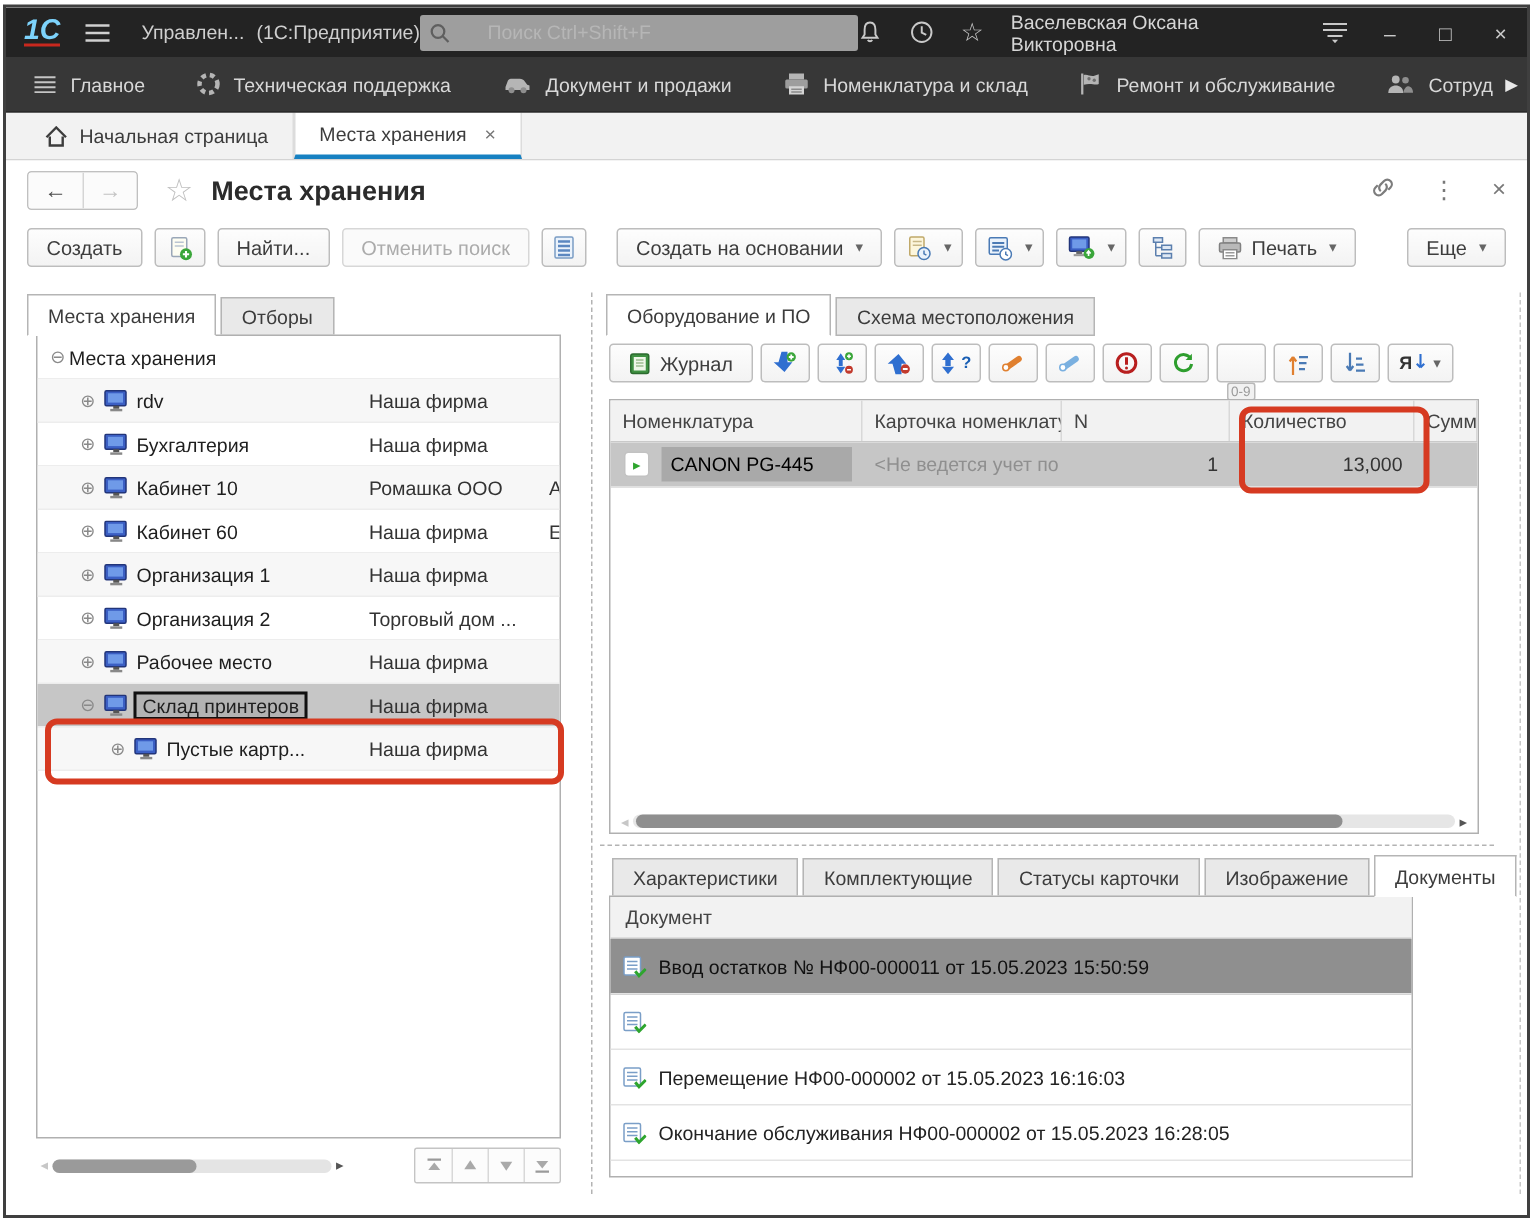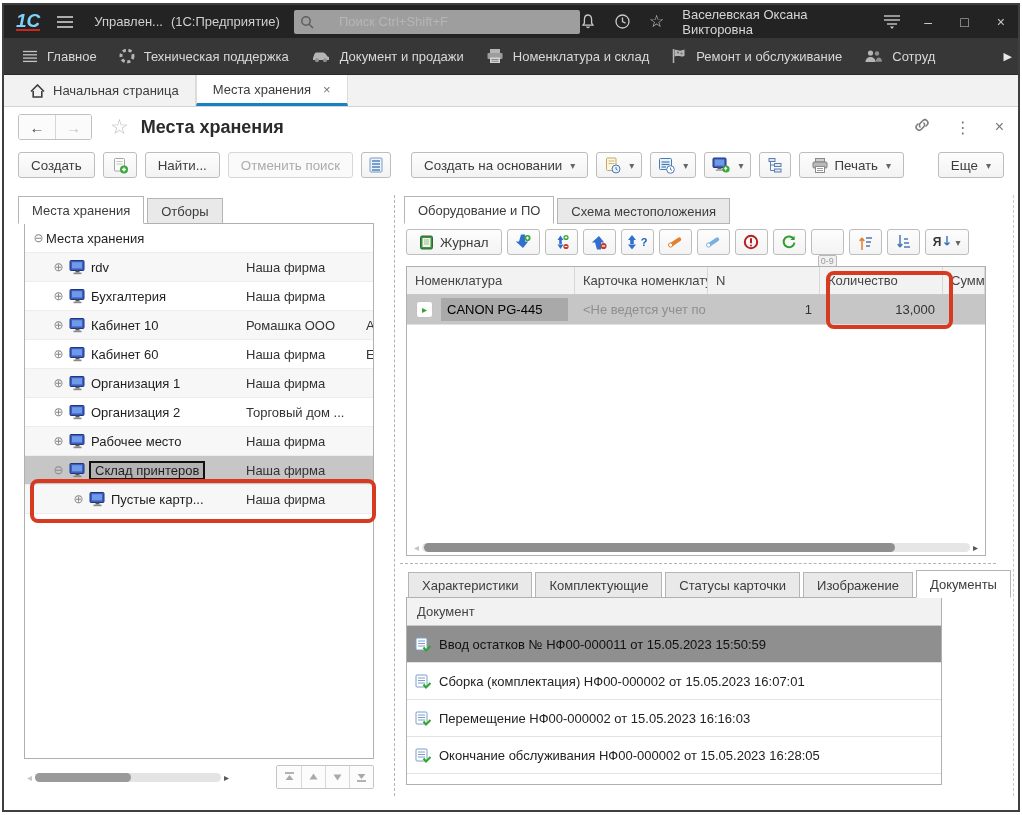--- a/index.html
+++ b/index.html
@@ -5,30 +5,30 @@
   * { margin:0; padding:0; box-sizing:border-box; }
   body { font-family:"Liberation Sans", sans-serif; background:#fff; }
   .screen { position:relative; width:1022px; height:815px; background:#fff; overflow:hidden; font-size:13px; color:#333; }
   .window { position:absolute; left:2px; top:3px; width:1018px; height:809px; border:2px solid #3f3f3f; background:#fff; overflow:hidden; }
 
   
   .titlebar { height:33px; background:#232323; display:flex; align-items:center; padding:0 8px 0 12px; }
   .logo { color:#7dd3fc; font-weight:bold; font-style:italic; font-size:19px; border-bottom:2px solid #c8281e; line-height:17px; margin-right:16px; }
   .tb-burger { margin-right:20px; display:flex; }
   .tb-title { color:#cfcfcf; margin-right:8px; }
-  .tb-title2 { color:#cfcfcf; margin-right:14px; }
+  .tb-title2 { color:#cfcfcf; }
   .searchbox { width:300px; height:24px; background:#9e9e9e; border-radius:2px; display:flex; align-items:center; padding:0 6px; gap:6px; }
   .searchbox .ph { color:#bdbdbd; font-size:13px; color:#b6b6b6;margin-left:19px; }
   .tb-right { margin-left:auto; display:flex; align-items:center; gap:18px; }
   .tb-ic { color:#c9c9c9; font-size:17px; line-height:1; display:flex; align-items:center; }
   .tb-user { color:#d6d6d6; font-size:13px; }
   .winbtn { color:#c9c9c9; font-size:14px; width:20px; text-align:center; }
 
   
-  .menubar { height:37px; background:#373737; display:flex; align-items:center; padding:0 4px 0 18px; gap:22px; border-bottom:1px solid #2a2a2a; position:relative; }
+  .menubar { height:37px; background:#373737; display:flex; align-items:center; padding:0 4px 0 18px; gap:34px; border-bottom:1px solid #2a2a2a; position:relative; }
   .mitem { display:flex; align-items:center; gap:9px; color:#d8d8d8; font-size:13px; white-space:nowrap; }
   .m-overflow { position:absolute; right:6px; color:#e8e8e8; font-size:11px; }
 
   
   .tabbar { height:32px; background:#f2f2f2; border-bottom:1px solid #d4d4d4; display:flex; align-items:stretch; padding-left:10px; }
   .wtab { display:flex; align-items:center; gap:8px; padding:0 16px; color:#3c3c3c;justify-content:space-between; }
   .wtab.home { border-right:1px solid #dcdcdc; }
   .wtab.active { background:#fff; border-left:1px solid #dcdcdc; border-right:1px solid #dcdcdc; border-bottom:3px solid #1781c2; padding-bottom:0; }
   .wtab .x { color:#777; margin-left:4px; font-size:13px; }
 
@@ -739,21 +739,20 @@
                 <span>Ввод остатков № НФ00-000011 от 15.05.2023 15:50:59</span>
               </div>
               <div class="docrow">
                 <svg width="16" height="15" viewBox="0 0 16 15">
     <rect x="1" y="1" width="11" height="12" rx="1" fill="#fff" stroke="#7a9ec7"></rect>
     <line x1="3" y1="4" x2="10" y2="4" stroke="#7a9ec7"></line>
     <line x1="3" y1="6.5" x2="10" y2="6.5" stroke="#7a9ec7"></line>
     <line x1="3" y1="9" x2="10" y2="9" stroke="#7a9ec7"></line>
     <path d="M8.5 10.5 l2.5 3 L15.5 9" stroke="#2ea52e" stroke-width="2" fill="none"></path>
   </svg>
-                <span>Сборка (комплектация) НФ00-000002 от 15.05.2023 16:07:01</span>
               </div>
               <div class="docrow">
                 <svg width="16" height="15" viewBox="0 0 16 15">
     <rect x="1" y="1" width="11" height="12" rx="1" fill="#fff" stroke="#7a9ec7"></rect>
     <line x1="3" y1="4" x2="10" y2="4" stroke="#7a9ec7"></line>
     <line x1="3" y1="6.5" x2="10" y2="6.5" stroke="#7a9ec7"></line>
     <line x1="3" y1="9" x2="10" y2="9" stroke="#7a9ec7"></line>
     <path d="M8.5 10.5 l2.5 3 L15.5 9" stroke="#2ea52e" stroke-width="2" fill="none"></path>
   </svg>
                 <span>Перемещение НФ00-000002 от 15.05.2023 16:16:03</span>

